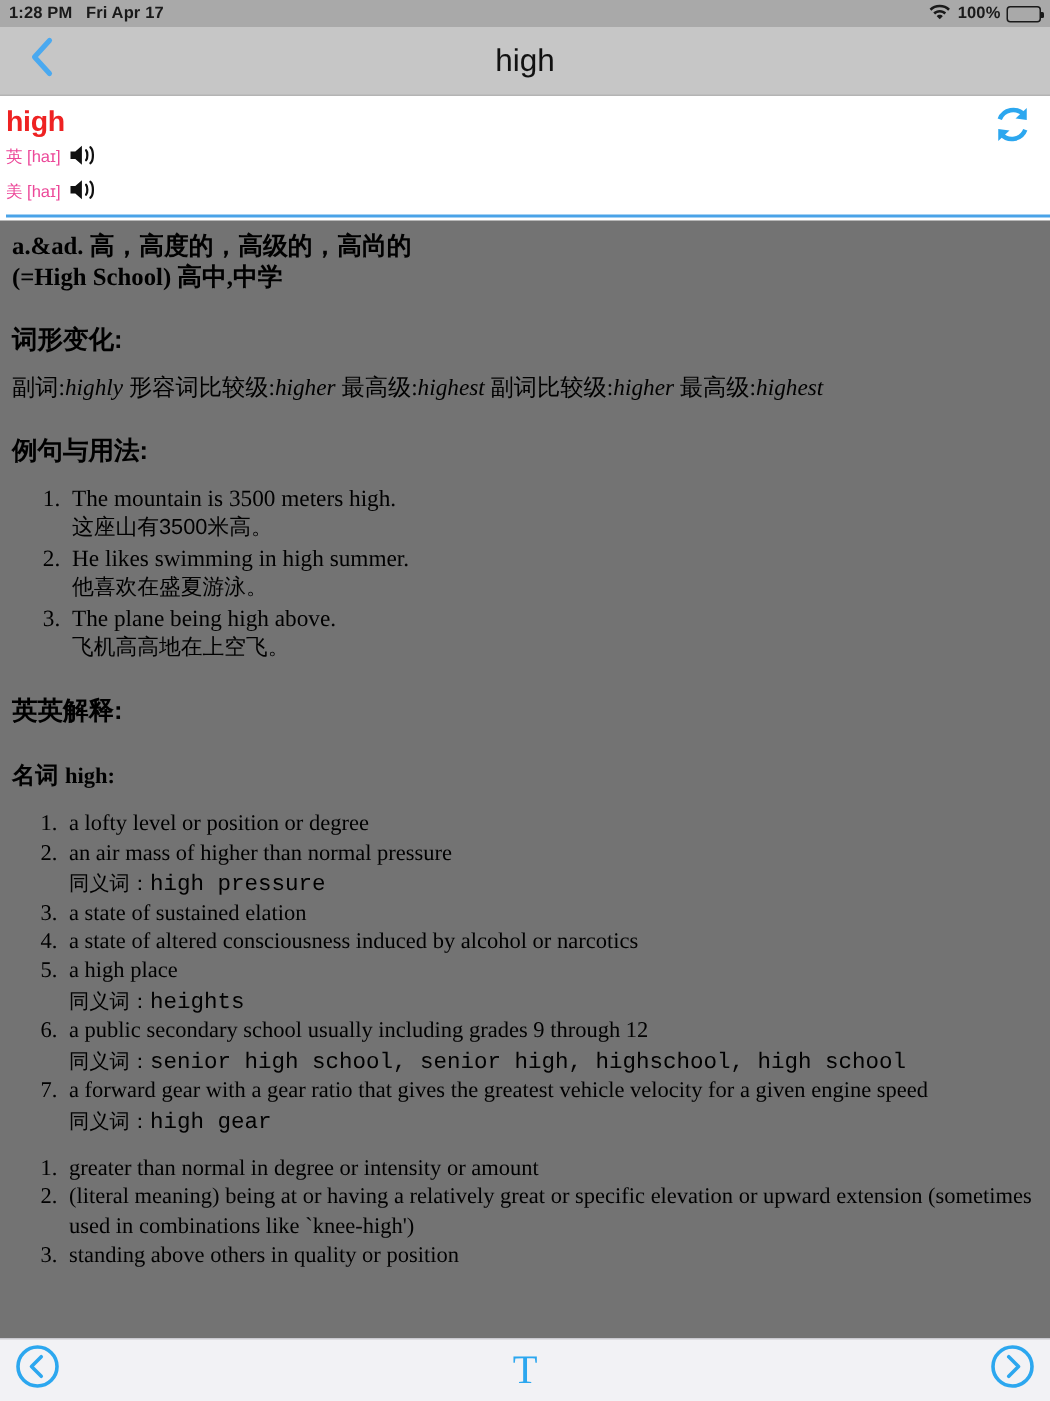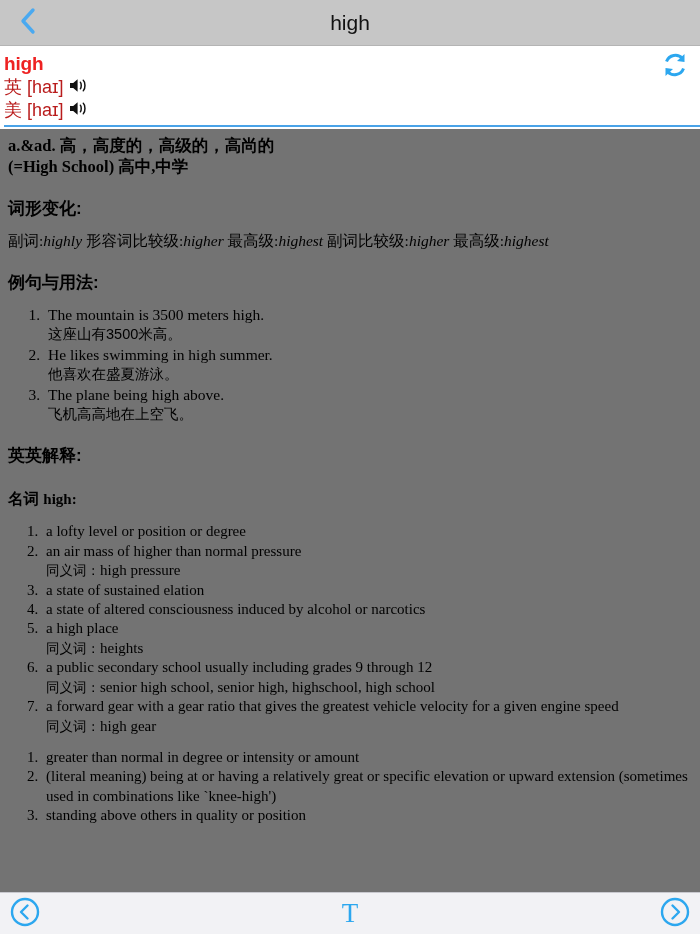--- a/index.html
+++ b/index.html
@@ -63,21 +63,21 @@
   .headword {
     color: #ee2222; font-weight: bold; font-size: 19px;
     line-height: 25px; letter-spacing: -0.2px;
   }
   .phon-row {
     display: flex; align-items: center;
     height: 23px;
     gap: 5px;
   }
   .phon-text {
-    color: #b91c1c; font-size: 18px; line-height: 23px;
+    color: #ec4899; font-size: 11px; line-height: 23px;
     white-space: pre;
   }
   .speaker-btn {
     width: 26px; height: 22px;
     display: flex; align-items: center; justify-content: flex-start;
     cursor: pointer;
   }
   .refresh-btn {
     position: absolute; right: 10px; top: 6px;
     width: 30px; height: 30px; cursor: pointer;
@@ -124,21 +124,21 @@
   ol.sense-list {
     margin: 12px 0 0 0; padding-left: 34px;
     font-size: 15px; line-height: 19.4px;
   }
   ol.sense-list > li { padding-left: 4px; }
   .syn {
     font-family: "Liberation Sans", sans-serif;
     font-size: 13.5px;
   }
   .syn .syn-val {
-    font-family: Liberation Serif, serif; font-size: 15px;
+    font-family: Liberation Mono, monospace; font-size: 15px;
   }
 
   
   .toolbar {
     flex: 0 0 42px; height: 42px;
     background: #f2f2f5;
     border-top: 1px solid #c9c9cf;
     display: flex; align-items: center; justify-content: space-between;
     padding: 0 10px;
     position: relative;
@@ -153,20 +153,39 @@
     font-family: "Liberation Serif", serif;
     font-size: 27px; color: #2ca7ef; pointer-events: auto; cursor: pointer;
     line-height: 1;
   }
 </style>
 </head>
 <body>
 
 <div class="screen">
 
+  <div class="status-bar">
+    <div class="status-left">
+      <span>1:28 PM</span>
+      <span>Fri Apr 17</span>
+    </div>
+    <div class="status-right">
+      <span class="wifi-icon">
+        <svg width="15" height="11" viewBox="0 0 15 11">
+          <path d="M7.5 1.2C4.8 1.2 2.4 2.2 0.7 3.9l1.2 1.2C3.3 3.7 5.3 2.9 7.5 2.9s4.2 0.8 5.6 2.2l1.2-1.2C12.6 2.2 10.2 1.2 7.5 1.2z" fill="#1a1a1a"></path>
+          <path d="M7.5 4.6c-1.7 0-3.2 0.7-4.3 1.8l1.2 1.2c0.8-0.8 1.9-1.3 3.1-1.3s2.3 0.5 3.1 1.3l1.2-1.2C10.7 5.3 9.2 4.6 7.5 4.6z" fill="#1a1a1a"></path>
+          <path d="M7.5 7.9c-0.8 0-1.5 0.3-2 0.9l2 2 2-2C9 8.2 8.3 7.9 7.5 7.9z" fill="#1a1a1a"></path>
+        </svg>
+      </span>
+      <span>100%</span>
+      <span class="battery">
+        <span class="battery-fill"></span>
+      </span>
+    </div>
+  </div>
 
   <div class="nav-bar">
     <div class="back-btn">
       <span>
         <svg width="18" height="30" viewBox="0 0 18 30">
           <polyline points="14,4 4,15 14,26" fill="none" stroke="#4aa9f0" stroke-width="3.4" stroke-linecap="round" stroke-linejoin="round"></polyline>
         </svg>
       </span>
     </div>
     <div class="nav-title">high</div>

